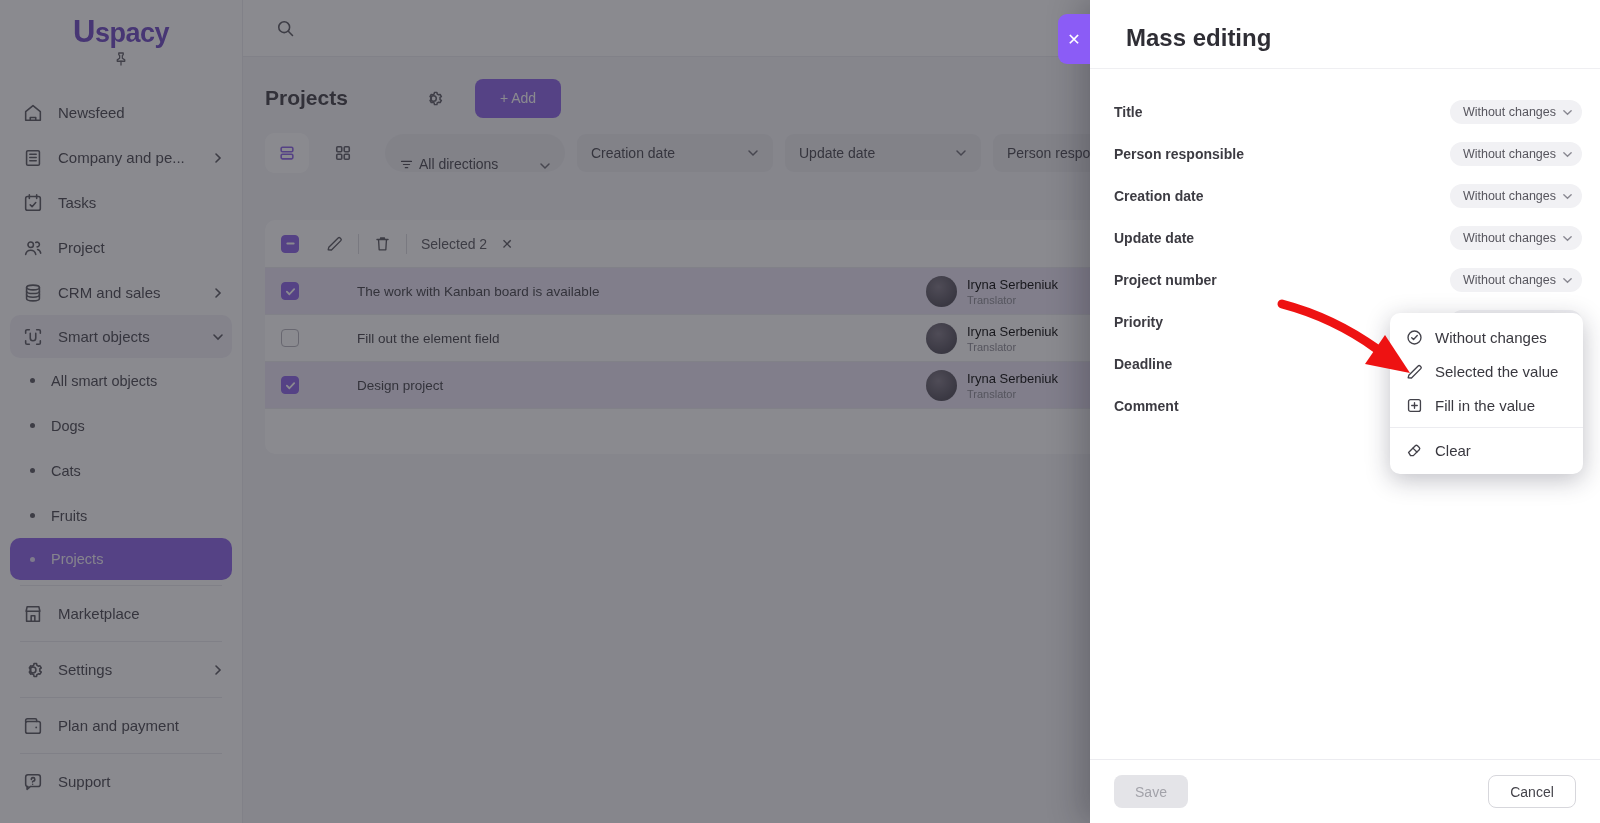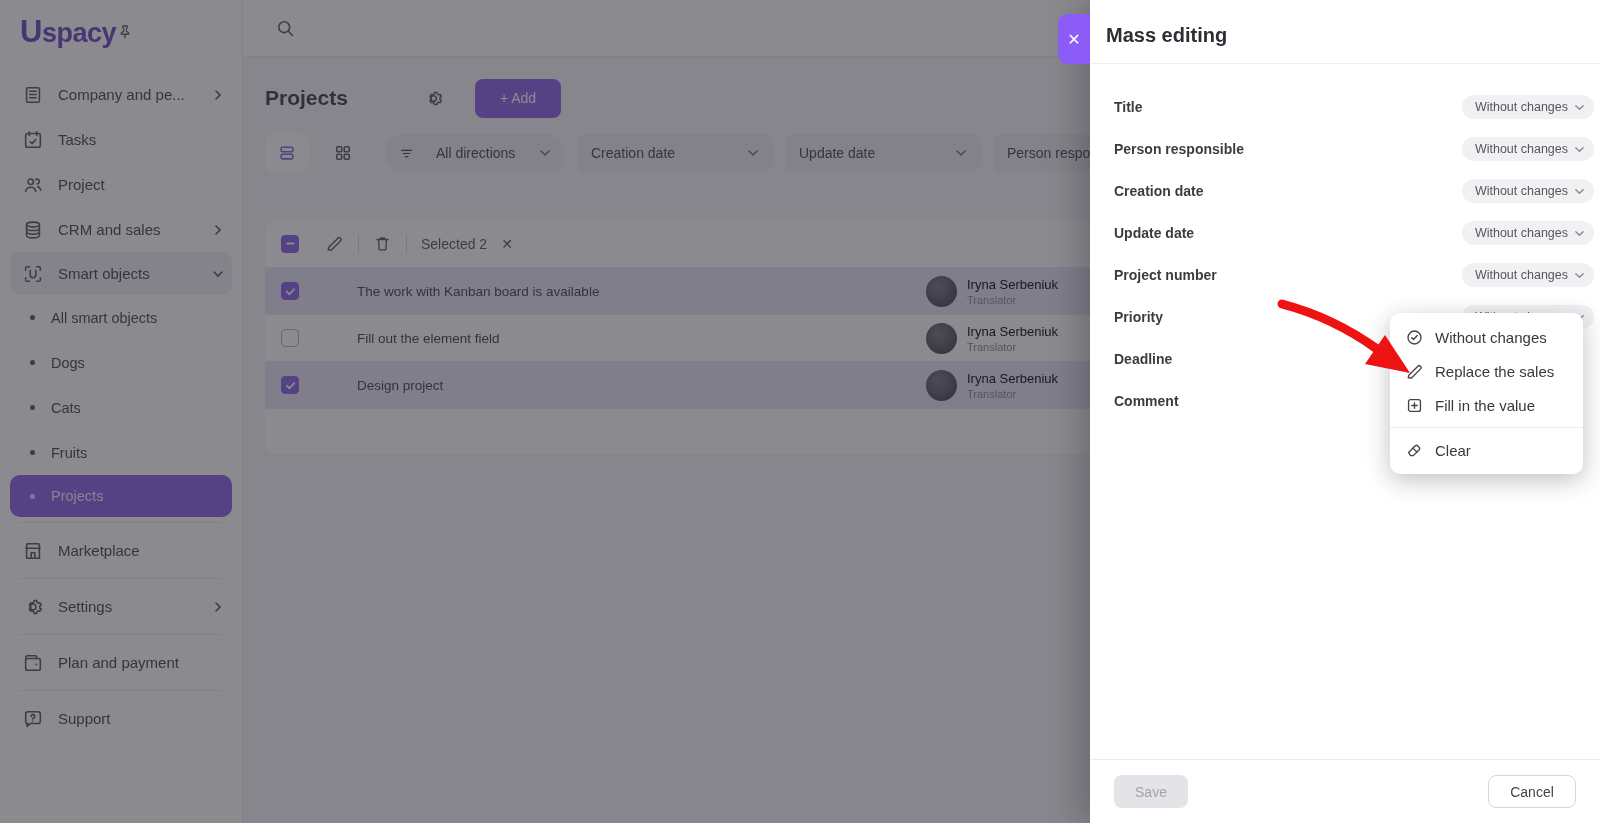--- a/index.html
+++ b/index.html
@@ -2,21 +2,21 @@
 <html><head>
 <meta charset="utf-8">
 <style>
   * { margin:0; padding:0; box-sizing:border-box; }
   html,body { width:1600px; height:823px; overflow:hidden; }
   body { font-family:"Liberation Sans", sans-serif; background:#fff; }
   #stage { position:relative; width:1600px; height:823px; overflow:hidden; background:#f5f5f8; }
 
   
   .sidebar { position:absolute; left:0; top:0; width:243px; height:823px; background:#ffffff; border-right:1px solid #ececf0; z-index:10; }
-  .logo-row { display:flex; align-items:center; justify-content:flex-start; padding:14px 20px 0 20px; }
+  .logo-row { display:flex; align-items:center; justify-content:space-between; padding:14px 20px 0 20px;flex-direction:column; }
   .logo { font-size:27px; font-weight:800; color:#6b45c4; letter-spacing:-0.5px; }
   .logo .logo-u { font-size:31px; }
   .pin { color:#5d5c64; }
   .nav { margin-top:22px; }
   .nav-item { display:flex; align-items:center; gap:14px; height:45px; padding:0 18px 0 22px; color:#45444c; font-size:15px; cursor:pointer; }
   .nav-item .nicon { width:22px; height:22px; flex:0 0 22px; color:#55545c; display:flex; align-items:center; }
   .nav-item .nlabel { flex:1; white-space:nowrap; overflow:hidden; }
   .nav-item .chev { color:#55545c; }
   .nav-item.tinted { background:#f1eff7; border-radius:10px; margin:0 10px; padding:0 8px 0 12px; height:43px; }
   .sub-item { display:flex; align-items:center; gap:16px; height:45px; padding:0 18px 0 30px; color:#45444c; font-size:14.5px; cursor:pointer; }
@@ -31,21 +31,21 @@
   .title-row { position:absolute; left:22px; top:80px; display:flex; align-items:center; height:36px; }
   .page-title { font-size:21px; font-weight:700; color:#3c3b42; width:130px; }
   .hgear { color:#5a5962; margin-left:28px; width:22px; }
   .add-btn { margin-left:30px; width:86px; height:39px; background:#8a5fe8; color:#fff; border:none; border-radius:8px; font-size:14px; font-family:inherit; cursor:pointer; }
   .search-box { margin-left:34px; width:545px; height:37px; background:#fff; border:1px solid #e4e4e9; border-radius:8px; padding:0 14px; font-size:14px; color:#3c3b42; font-family:inherit; }
   .search-box::placeholder { color:#8d8c94; }
   .filter-row { position:absolute; left:22px; top:133px; display:flex; align-items:center; gap:12px; }
   .view-toggle { width:44px; height:40px; border-radius:9px; display:flex; align-items:center; justify-content:center; cursor:pointer; }
   .view-toggle.active { background:#ffffff; color:#8a5fe8; }
   .view-toggle.inactive { color:#5a5962; }
-  .directions { width:180px; height:38px; margin-left:8px; background:#ededf0; border-radius:19px; display:flex; align-items:center; gap:22px; padding:0 14px; color:#45444c; font-size:14px; cursor:pointer; }
+  .directions { width:180px; height:38px; margin-left:8px; background:#ededf0; border-radius:19px; display:flex; align-items:flex-end; gap:5px; padding:0 14px; color:#45444c; font-size:14px; cursor:pointer; }
   .directions .dlabel { flex:1; }
   .chip { width:196px; height:38px; background:#ededf0; border-radius:9px; display:flex; align-items:center; padding:0 14px; color:#45444c; font-size:14px; cursor:pointer; }
   .chip .clabel { flex:1; white-space:nowrap; overflow:hidden; }
   .chip:first-of-type { margin-left:26px; }
   .chev-sm { color:#6b6a73; flex:0 0 12px; }
 
   
   .table-card { position:absolute; left:22px; top:220px; width:868px; height:234px; background:#ffffff; border-radius:10px; overflow:hidden; }
   .t-toolbar { height:48px; display:flex; align-items:center; gap:14px; padding:0 16px; border-bottom:1px solid #ececf0; color:#55545c; }
   .vline { width:1px; height:20px; background:#d9d9de; }
@@ -59,22 +59,22 @@
   .avatar { width:31px; height:31px; border-radius:50%; background:radial-gradient(circle at 40% 35%, #7d7683, #4e4a56 70%); flex:0 0 31px; margin-right:10px; }
   .person { width:150px; }
   .pname { font-size:13px; color:#000000; }
   .prole { font-size:11px; color:#8a8992; margin-top:2px; }
 
   
   .dim { position:absolute; left:0; top:0; width:1090px; height:823px; background:rgba(42,42,51,0.55); z-index:50; }
 
   
   .panel { position:absolute; left:1090px; top:0; width:510px; height:823px; background:#ffffff; z-index:60; box-shadow:-10px 0 30px rgba(20,20,30,0.25); }
-  .panel-title { padding:24px 24px 16px 16px; font-size:20px; font-weight:700; color:#2f2e35; border-bottom:1px solid #efeff2; }
-  .fields { padding:22px 6px 0 24px; }
+  .panel-title { padding:24px 24px 16px 36px; font-size:24px; font-weight:700; color:#2f2e35; border-bottom:1px solid #efeff2; }
+  .fields { padding:22px 18px 0 24px; }
   .f-row { height:42px; display:flex; align-items:center; justify-content:space-between; }
   .f-label { font-size:14px; font-weight:700; color:#3c3b42; }
   .pill { height:24px; background:#f1f1f4; border-radius:12px; display:flex; align-items:center; gap:6px; padding:0 9px 0 13px; color:#57565e; font-size:12.5px; cursor:pointer; }
   .pill.hidden { visibility:hidden; }
   .pill .pchev { color:#8a8992; }
   .panel-footer { position:absolute; left:0; bottom:0; width:510px; height:64px; border-top:1px solid #ececf0; display:flex; align-items:center; justify-content:space-between; padding:0 24px; background:#fff; }
   .save-btn { width:74px; height:33px; background:#e4e4e8; color:#a3a3aa; border:none; border-radius:8px; font-size:14px; font-family:inherit; }
   .cancel-btn { width:88px; height:33px; background:#fff; color:#45444b; border:1px solid #d7d7dc; border-radius:8px; font-size:14px; font-family:inherit; cursor:pointer; }
 
   
@@ -101,20 +101,29 @@
       <div class="logo"><span class="logo-u">U</span><span>spacy</span></div>
       <span class="pin">
         <svg width="18" height="18" viewBox="0 0 24 24" fill="none" stroke="currentColor" stroke-width="1.7" stroke-linecap="round" stroke-linejoin="round">
             <path d="M9 4h6v2.3l-1.2 1V11l3.2 2.2V15H7v-1.8L10.2 11V7.3L9 6.3z"></path>
             <path d="M12 15v5"></path>
           </svg>
       </span>
     </div>
     <div class="nav">
 
+      <div class="nav-item">
+        <span class="nicon">
+            <svg width="22" height="22" viewBox="0 0 24 24" fill="none" stroke="currentColor" stroke-width="1.7" stroke-linecap="round" stroke-linejoin="round">
+              <path d="M4 10.5 12 4l8 6.5V20H4z"></path>
+              <path d="M9 20v-3h6v3"></path>
+            </svg>
+          </span>
+        <span class="nlabel">Newsfeed</span>
+      </div>
 
       <div class="nav-item">
         <span class="nicon">
             <svg width="22" height="22" viewBox="0 0 24 24" fill="none" stroke="currentColor" stroke-width="1.7" stroke-linecap="round" stroke-linejoin="round">
               <rect x="5" y="4" width="14" height="16" rx="1.5"></rect>
               <path d="M8.5 8h3M12.5 8h3M8.5 11.5h3M12.5 11.5h3M8.5 15h3M12.5 15h3"></path>
             </svg>
           </span>
         <span class="nlabel">Company and pe...</span>
         <span class="chev">
@@ -494,21 +503,21 @@
           </svg>
         </span>
       <span>Without changes</span>
     </div>
     <div class="m-item">
       <span class="micon">
           <svg width="19" height="19" viewBox="0 0 24 24" fill="none" stroke="currentColor" stroke-width="1.7" stroke-linecap="round" stroke-linejoin="round">
             <path d="M4 20l.8-3.2L16.6 5a1.8 1.8 0 0 1 2.5 0l.9.9a1.8 1.8 0 0 1 0 2.5L8.2 20.2z"></path>
           </svg>
         </span>
-      <span>Replace the sales</span>
+      <span>Selected the value</span>
     </div>
     <div class="m-item">
       <span class="micon">
           <svg width="19" height="19" viewBox="0 0 24 24" fill="none" stroke="currentColor" stroke-width="1.7" stroke-linecap="round" stroke-linejoin="round">
             <rect x="4.5" y="4.5" width="15" height="15" rx="2.5"></rect>
             <path d="M12 8.5v7M8.5 12h7"></path>
           </svg>
         </span>
       <span>Fill in the value</span>
     </div>

